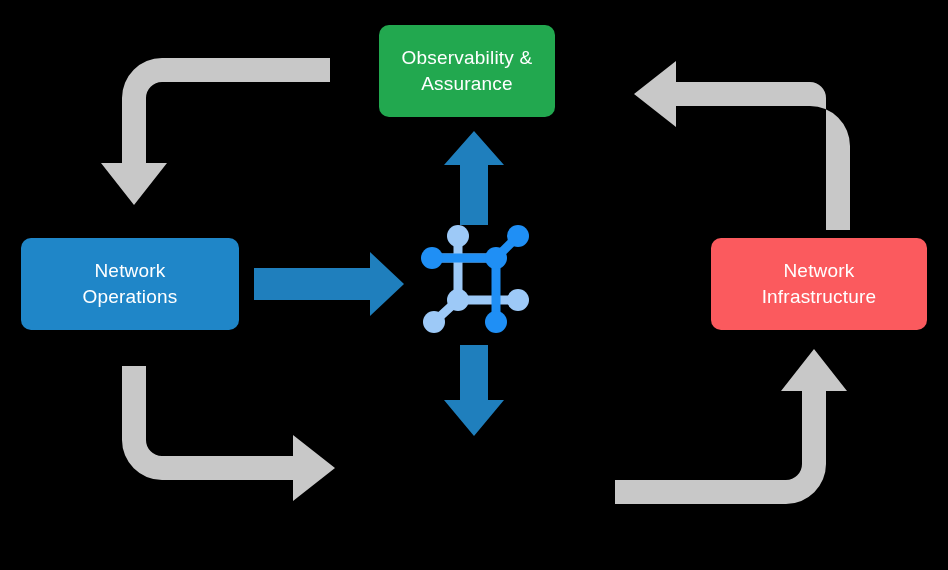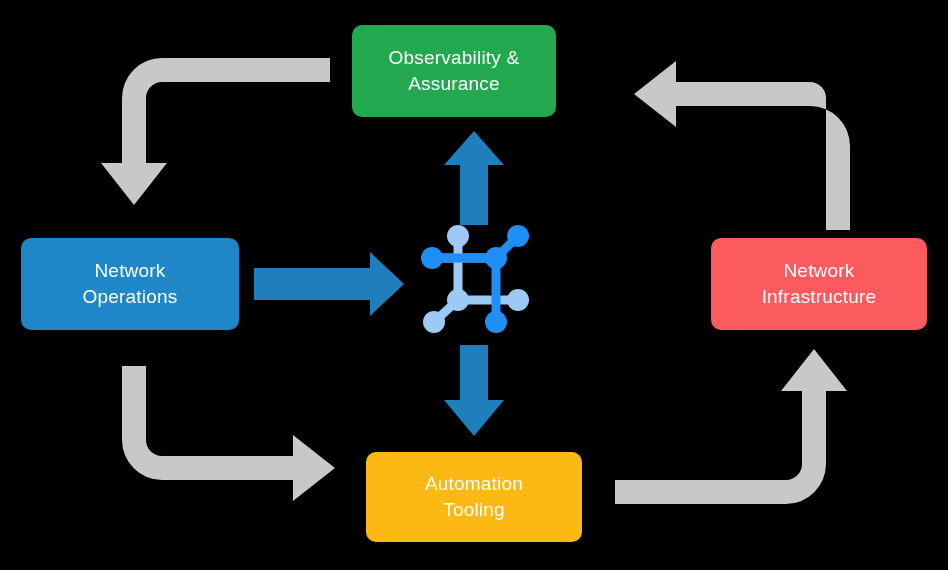--- a/index.html
+++ b/index.html
@@ -35,23 +35,23 @@
     color: #ffffff;
     font-size: 19px;
     line-height: 1.35;
     font-weight: 400;
     letter-spacing: 0.2px;
     box-sizing: border-box;
     padding: 6px 10px;
     user-select: none;
   }
   #box-observability {
-    left: 352px;
+    left: 379px;
     top: 25px;
-    width: 204px;
+    width: 176px;
     height: 92px;
   }
   #box-network-operations {
     left: 21px;
     top: 238px;
     width: 218px;
     height: 92px;
   }
   #box-network-infrastructure {
     left: 711px;
@@ -201,18 +201,14 @@
   <div class="node-box" id="box-network-operations" style="background:#1f86c8">
     <span class="node-label">Network
 Operations</span>
   </div>
 
   <div class="node-box" id="box-network-infrastructure" style="background:#fb5a5e">
     <span class="node-label">Network
 Infrastructure</span>
   </div>
 
-  <div class="node-box" id="box-automation-tooling" style="background:#fcb813">
-    <span class="node-label">Automation
-Tooling</span>
-  </div>
 
 </div>
 
 </body></html>

